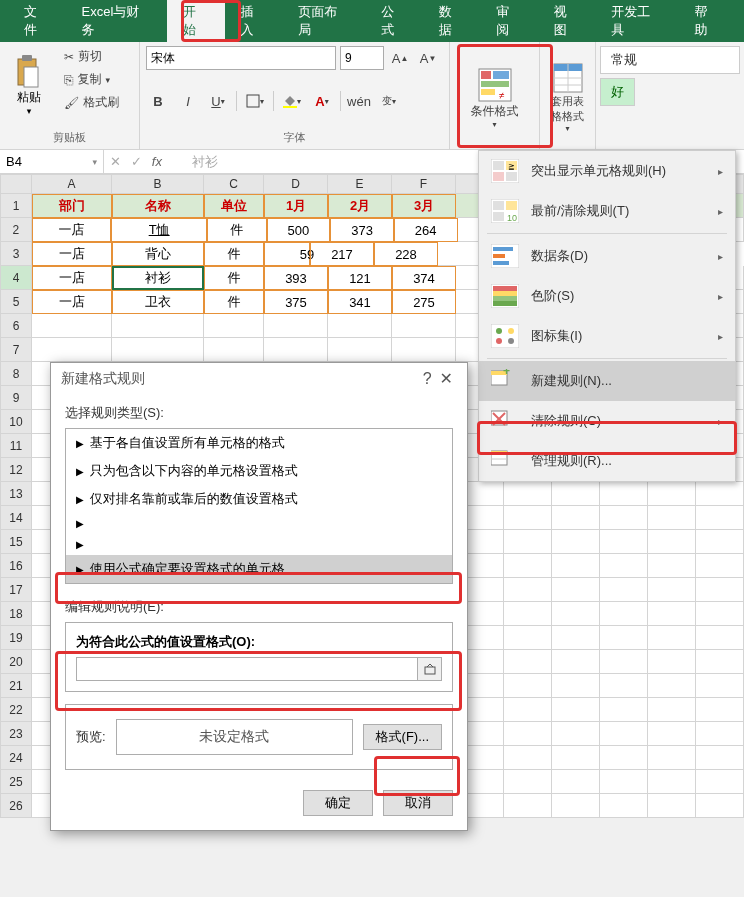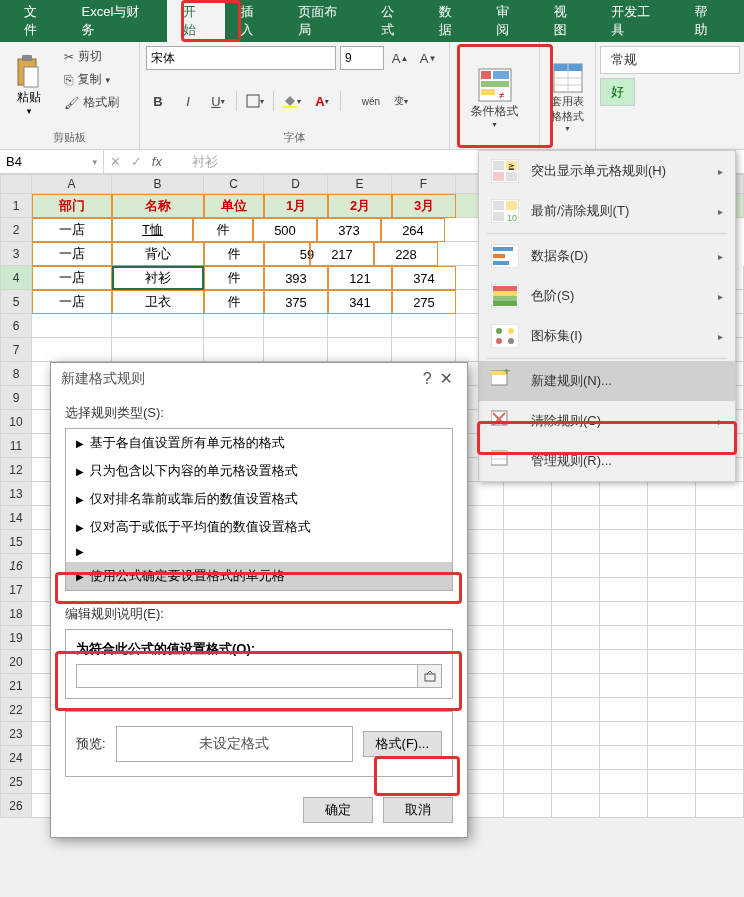--- a/index.html
+++ b/index.html
@@ -172,21 +172,21 @@
             <path d="M2 7 L7 2 L12 7 L7 12 Z" fill="#888"></path>
             <rect x="0" y="12" width="14" height="3" fill="#ffff00"></rect>
           </svg>
           <span style="font-size:8px;">▾</span>
         </div>
       <div class="font-btn">
           <span style="color:#c00;font-weight:bold;">A</span>
           <span style="font-size:8px;">▾</span>
         </div>
       <div style="width:1px;height:20px;background:#ccc;"></div>
-      <div class="font-btn" style="font-size:10px;margin-left:12px;">wén</div>
+      <div class="font-btn" style="font-size:13px;">wén</div>
       <div class="font-btn">
           <span style="font-size:10px;">变</span>
           <span style="font-size:8px;">▾</span>
         </div>
     </div>
     <div class="ribbon-group-label">字体</div>
   </div>
 
   <div class="ribbon-group cf-group">
     <div class="ribbon-btn" style="flex:1;">
@@ -266,21 +266,21 @@
         <div class="cell" style="width: 48px; border-top: none; border-right: 1px solid rgb(212, 212, 212); border-bottom: 1px solid rgb(212, 212, 212); border-left: none; border-image: initial;"></div>
         <div class="cell" style="width: 48px; border-top: none; border-right: 1px solid rgb(212, 212, 212); border-bottom: 1px solid rgb(212, 212, 212); border-left: none; border-image: initial;"></div>
         <div class="cell" style="width: 48px; border-top: none; border-right: 1px solid rgb(212, 212, 212); border-bottom: 1px solid rgb(212, 212, 212); border-left: none; border-image: initial;"></div>
         <div class="cell" style="width: 48px; border-top: none; border-right: 1px solid rgb(212, 212, 212); border-bottom: 1px solid rgb(212, 212, 212); border-left: none; border-image: initial;"></div>
         <div class="cell" style="width: 48px; border-top: none; border-right: 1px solid rgb(212, 212, 212); border-bottom: 1px solid rgb(212, 212, 212); border-left: none; border-image: initial;"></div>
         <div class="cell" style="width: 48px; border-top: none; border-right: 1px solid rgb(212, 212, 212); border-bottom: 1px solid rgb(212, 212, 212); border-left: none; border-image: initial;"></div>
       </div>
       <div class="row data-row">
         <div class="row-h" style="height: 24px;">2</div>
         <div class="cell" style="width: 80px;">一店</div>
-        <div class="cell" style="width: 81px; text-decoration: underline;">T恤</div>
+        <div class="cell" style="width: 96px; text-decoration: underline;">T恤</div>
         <div class="cell" style="width: 60px;">件</div>
         <div class="cell" style="width: 64px;">500</div>
         <div class="cell" style="width: 64px;">373</div>
         <div class="cell" style="width: 64px;">264</div>
         <div class="cell" style="width: 48px; border-top: none; border-right: 1px solid rgb(212, 212, 212); border-bottom: 1px solid rgb(212, 212, 212); border-left: none; border-image: initial;"></div>
         <div class="cell" style="width: 48px; border-top: none; border-right: 1px solid rgb(212, 212, 212); border-bottom: 1px solid rgb(212, 212, 212); border-left: none; border-image: initial;"></div>
         <div class="cell" style="width: 48px; border-top: none; border-right: 1px solid rgb(212, 212, 212); border-bottom: 1px solid rgb(212, 212, 212); border-left: none; border-image: initial;"></div>
         <div class="cell" style="width: 48px; border-top: none; border-right: 1px solid rgb(212, 212, 212); border-bottom: 1px solid rgb(212, 212, 212); border-left: none; border-image: initial;"></div>
         <div class="cell" style="width: 48px; border-top: none; border-right: 1px solid rgb(212, 212, 212); border-bottom: 1px solid rgb(212, 212, 212); border-left: none; border-image: initial;"></div>
         <div class="cell" style="width: 48px; border-top: none; border-right: 1px solid rgb(212, 212, 212); border-bottom: 1px solid rgb(212, 212, 212); border-left: none; border-image: initial;"></div>
@@ -474,21 +474,21 @@
         <div class="cell" style="width: 64px; border-top: none; border-right: 1px solid rgb(212, 212, 212); border-bottom: 1px solid rgb(212, 212, 212); border-left: none; border-image: initial;"></div>
         <div class="cell" style="width: 64px; border-top: none; border-right: 1px solid rgb(212, 212, 212); border-bottom: 1px solid rgb(212, 212, 212); border-left: none; border-image: initial;"></div>
         <div class="cell" style="width: 48px; border-top: none; border-right: 1px solid rgb(212, 212, 212); border-bottom: 1px solid rgb(212, 212, 212); border-left: none; border-image: initial;"></div>
         <div class="cell" style="width: 48px; border-top: none; border-right: 1px solid rgb(212, 212, 212); border-bottom: 1px solid rgb(212, 212, 212); border-left: none; border-image: initial;"></div>
         <div class="cell" style="width: 48px; border-top: none; border-right: 1px solid rgb(212, 212, 212); border-bottom: 1px solid rgb(212, 212, 212); border-left: none; border-image: initial;"></div>
         <div class="cell" style="width: 48px; border-top: none; border-right: 1px solid rgb(212, 212, 212); border-bottom: 1px solid rgb(212, 212, 212); border-left: none; border-image: initial;"></div>
         <div class="cell" style="width: 48px; border-top: none; border-right: 1px solid rgb(212, 212, 212); border-bottom: 1px solid rgb(212, 212, 212); border-left: none; border-image: initial;"></div>
         <div class="cell" style="width: 48px; border-top: none; border-right: 1px solid rgb(212, 212, 212); border-bottom: 1px solid rgb(212, 212, 212); border-left: none; border-image: initial;"></div>
       </div>
       <div class="row">
-        <div class="row-h" style="height: 24px; font-style: italic;">16</div>
+        <div class="row-h" style="height: 24px;">16</div>
         <div class="cell" style="width: 80px; border-top: none; border-right: 1px solid rgb(212, 212, 212); border-bottom: 1px solid rgb(212, 212, 212); border-left: none; border-image: initial;"></div>
         <div class="cell" style="width: 92px; border-top: none; border-right: 1px solid rgb(212, 212, 212); border-bottom: 1px solid rgb(212, 212, 212); border-left: none; border-image: initial;"></div>
         <div class="cell" style="width: 60px; border-top: none; border-right: 1px solid rgb(212, 212, 212); border-bottom: 1px solid rgb(212, 212, 212); border-left: none; border-image: initial;"></div>
         <div class="cell" style="width: 64px; border-top: none; border-right: 1px solid rgb(212, 212, 212); border-bottom: 1px solid rgb(212, 212, 212); border-left: none; border-image: initial;"></div>
         <div class="cell" style="width: 64px; border-top: none; border-right: 1px solid rgb(212, 212, 212); border-bottom: 1px solid rgb(212, 212, 212); border-left: none; border-image: initial;"></div>
         <div class="cell" style="width: 64px; border-top: none; border-right: 1px solid rgb(212, 212, 212); border-bottom: 1px solid rgb(212, 212, 212); border-left: none; border-image: initial;"></div>
         <div class="cell" style="width: 48px; border-top: none; border-right: 1px solid rgb(212, 212, 212); border-bottom: 1px solid rgb(212, 212, 212); border-left: none; border-image: initial;"></div>
         <div class="cell" style="width: 48px; border-top: none; border-right: 1px solid rgb(212, 212, 212); border-bottom: 1px solid rgb(212, 212, 212); border-left: none; border-image: initial;"></div>
         <div class="cell" style="width: 48px; border-top: none; border-right: 1px solid rgb(212, 212, 212); border-bottom: 1px solid rgb(212, 212, 212); border-left: none; border-image: initial;"></div>
         <div class="cell" style="width: 48px; border-top: none; border-right: 1px solid rgb(212, 212, 212); border-bottom: 1px solid rgb(212, 212, 212); border-left: none; border-image: initial;"></div>
@@ -750,21 +750,20 @@
         <div class="rule-item">
           <span class="rule-tri">▶</span>
           <span>只为包含以下内容的单元格设置格式</span>
         </div>
         <div class="rule-item">
           <span class="rule-tri">▶</span>
           <span>仅对排名靠前或靠后的数值设置格式</span>
         </div>
         <div class="rule-item">
           <span class="rule-tri">▶</span>
-          <span>仅对高于或低于平均值的数值设置格式</span>
         </div>
         <div class="rule-item">
           <span class="rule-tri">▶</span>
         </div>
         <div class="rule-item selected">
           <span class="rule-tri">▶</span>
           <span>使用公式确定要设置格式的单元格</span>
         </div>
       </div>
     <div class="dlg-label edit-label">编辑规则说明(E):</div>

